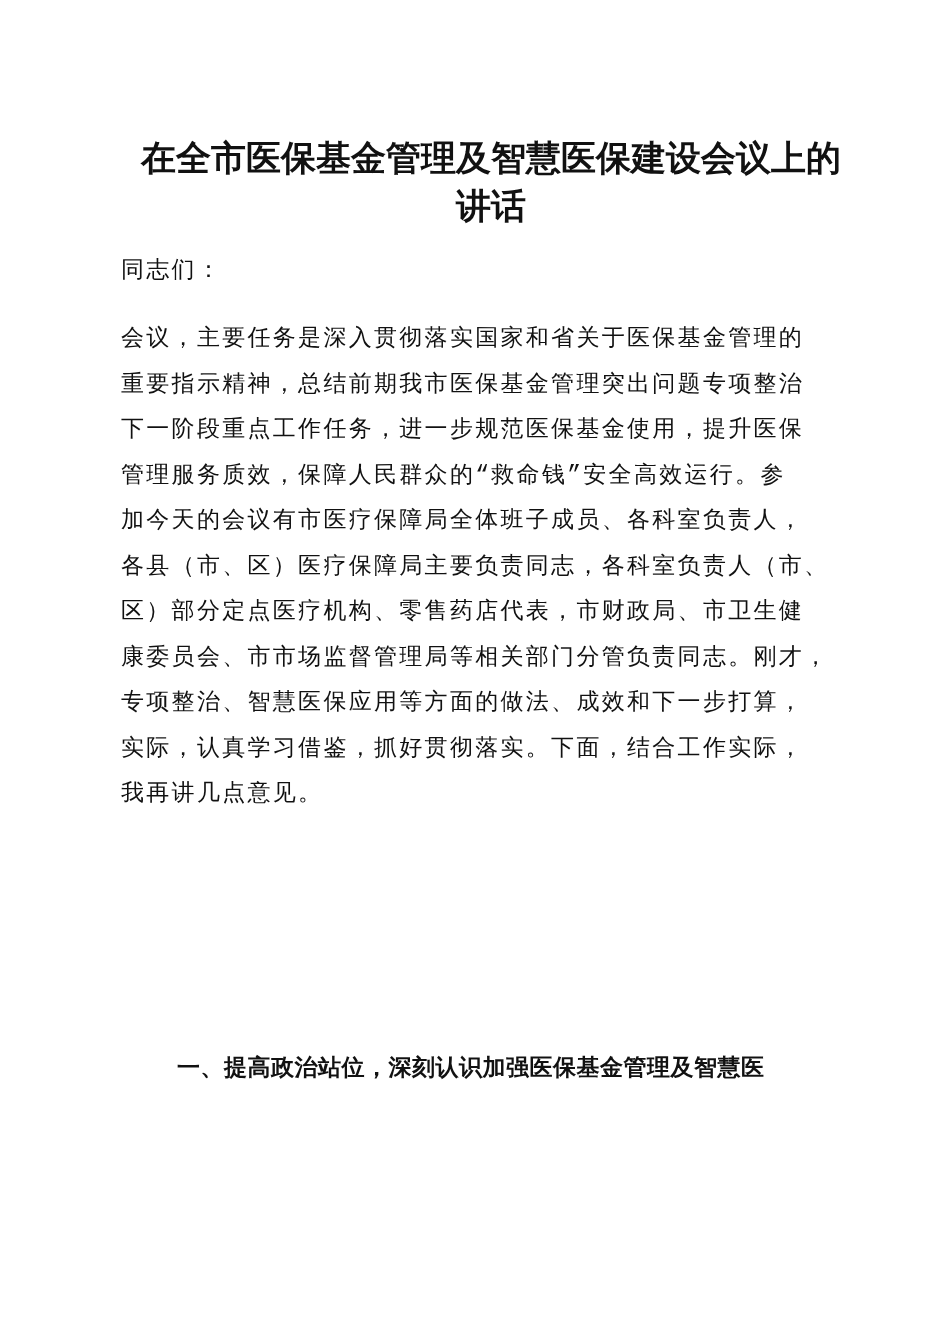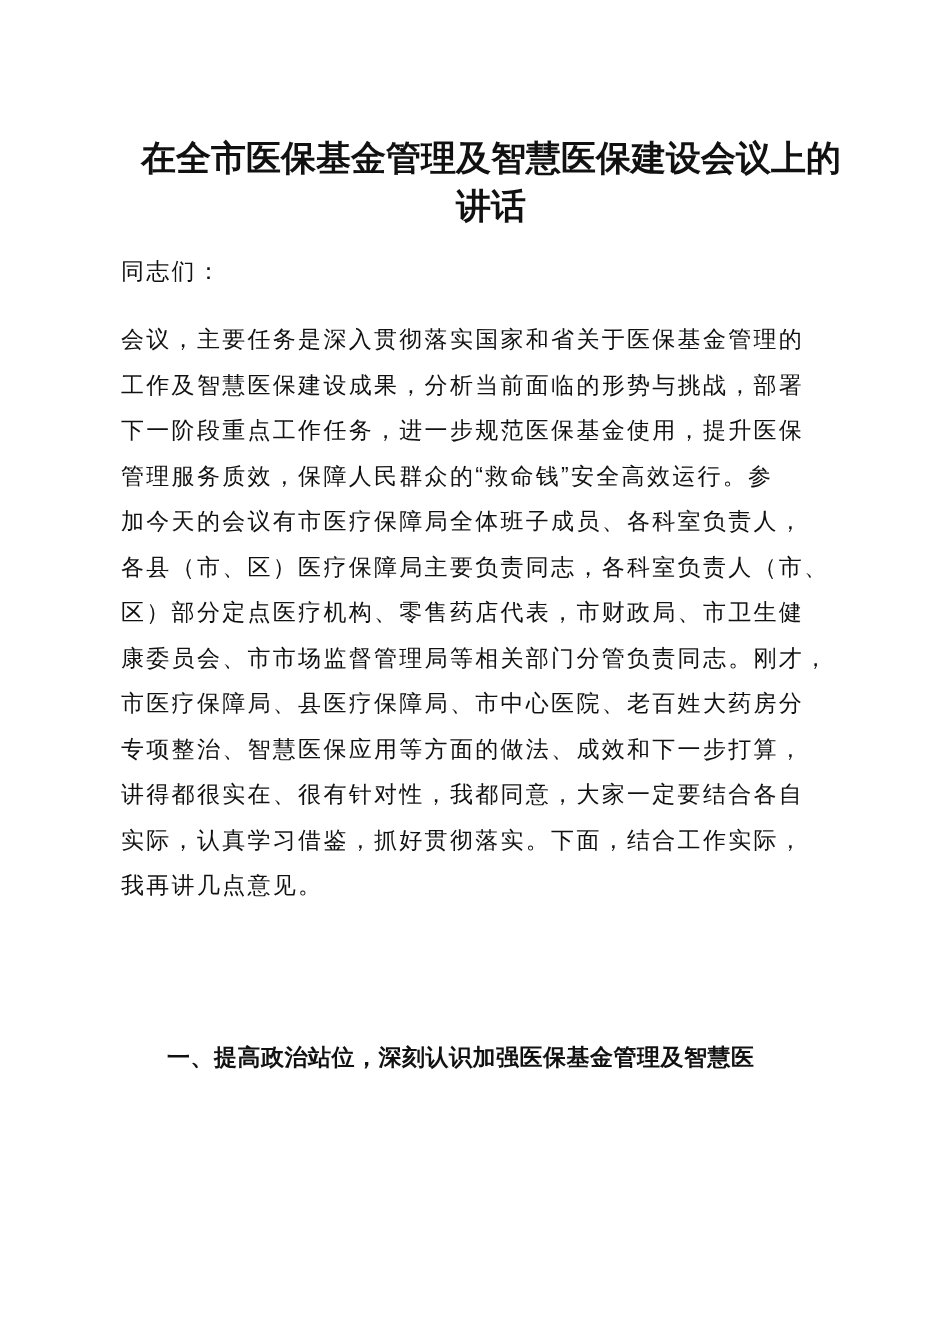--- a/index.html
+++ b/index.html
@@ -4,21 +4,21 @@
 <style>
   html, body { margin: 0; padding: 0; background: #ffffff; }
   body { width: 950px; height: 1344px; position: relative; overflow: hidden; color: #111; }
   .page { position: absolute; left: 121px; top: 0; width: 708px; }
   .title {
     position: absolute; left: 16px; top: 134px; width: 708px;
     font-family: "DejaVu Serif", serif; font-weight: bold;
     font-size: 35px; line-height: 48px; text-align: center; letter-spacing: 0px;
   }
   .body-text {
-    font-family: Liberation Sans, sans-serif; font-size: 23px;
+    font-family: Liberation Mono, monospace; font-size: 23px;
     letter-spacing: 2.3px; line-height: 45.5px;
   }
   .salutation { position: absolute; left: 0; top: 249px; width: 708px; }
   .para { position: absolute; left: 0; top: 317px; width: 708px; text-indent: 50px; text-align: justify; }
   .para .line { display: block; text-indent: 0; white-space: nowrap; }
   .para .line.first { padding-left: 50px; }
   .heading {
     position: absolute; left: 0; top: 1034px; width: 708px;
     font-family: "DejaVu Sans", sans-serif; font-weight: bold; font-size: 23px;
     line-height: 46px; letter-spacing: 0.5px;
@@ -32,30 +32,28 @@
 <div class="page">
   <h1 class="title" style="margin:0;">
     <span style="display:block">在全市医保基金管理及智慧医保建设会议上的</span>
     <span style="display:block">讲话</span>
   </h1>
 
   <div class="body-text salutation">同志们：</div>
 
   <div class="body-text para" style="text-indent:0;">
     <span class="line">会议，主要任务是深入贯彻落实国家和省关于医保基金管理的</span>
-    <span class="line">工作及智慧医保建设成果，分析当前面临的形势与挑战，部署</span>
+    <span class="line">重要指示精神，总结前期我市医保基金管理突出问题专项整治</span>
     <span class="line">下一阶段重点工作任务，进一步规范医保基金使用，提升医保</span>
     <span class="line">管理服务质效，保障人民群众的“救命钱”安全高效运行。参</span>
     <span class="line">加今天的会议有市医疗保障局全体班子成员、各科室负责人，</span>
     <span class="line">各县（市、区）医疗保障局主要负责同志，各科室负责人（市、</span>
     <span class="line">区）部分定点医疗机构、零售药店代表，市财政局、市卫生健</span>
     <span class="line">康委员会、市市场监督管理局等相关部门分管负责同志。刚才，</span>
-    <span class="line">市医疗保障局、县医疗保障局、市中心医院、老百姓大药房分</span>
     <span class="line">专项整治、智慧医保应用等方面的做法、成效和下一步打算，</span>
-    <span class="line">讲得都很实在、很有针对性，我都同意，大家一定要结合各自</span>
     <span class="line">实际，认真学习借鉴，抓好贯彻落实。下面，结合工作实际，</span>
     <span class="line">我再讲几点意见。</span>
   </div>
 
-  <h2 class="heading" style="margin:0;">
+  <h2 class="heading" style="margin:10px;">
     <span class="line first">一、提高政治站位，深刻认识加强医保基金管理及智慧医</span>
   </h2>
 </div>
 
 </body></html>

